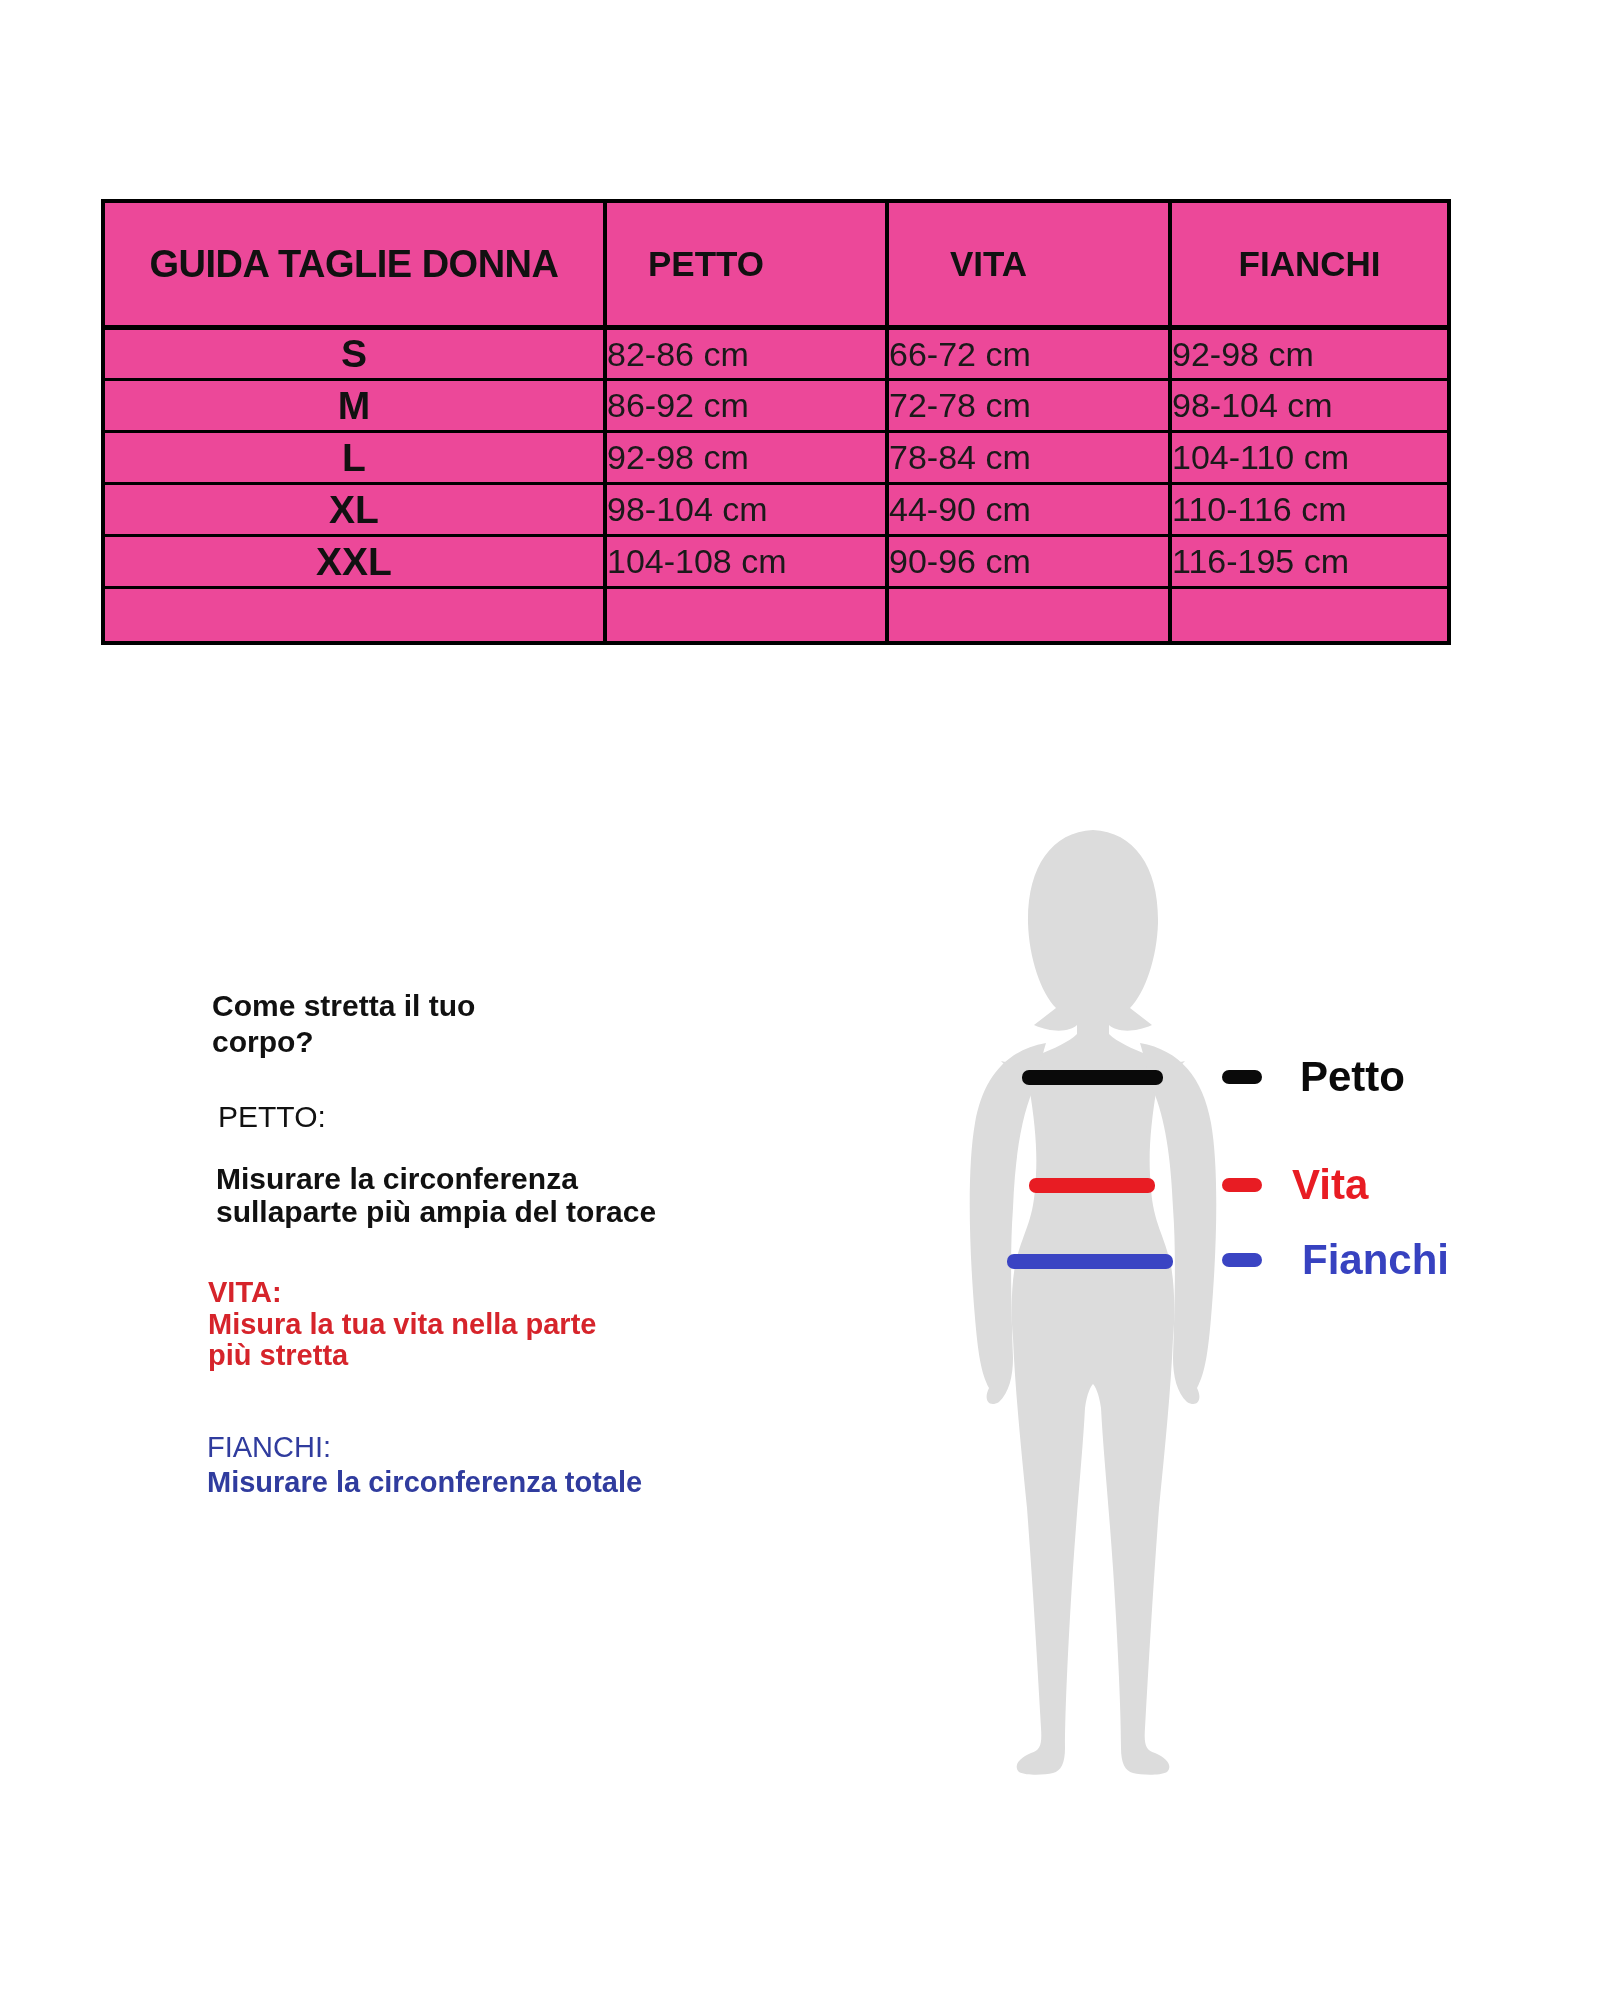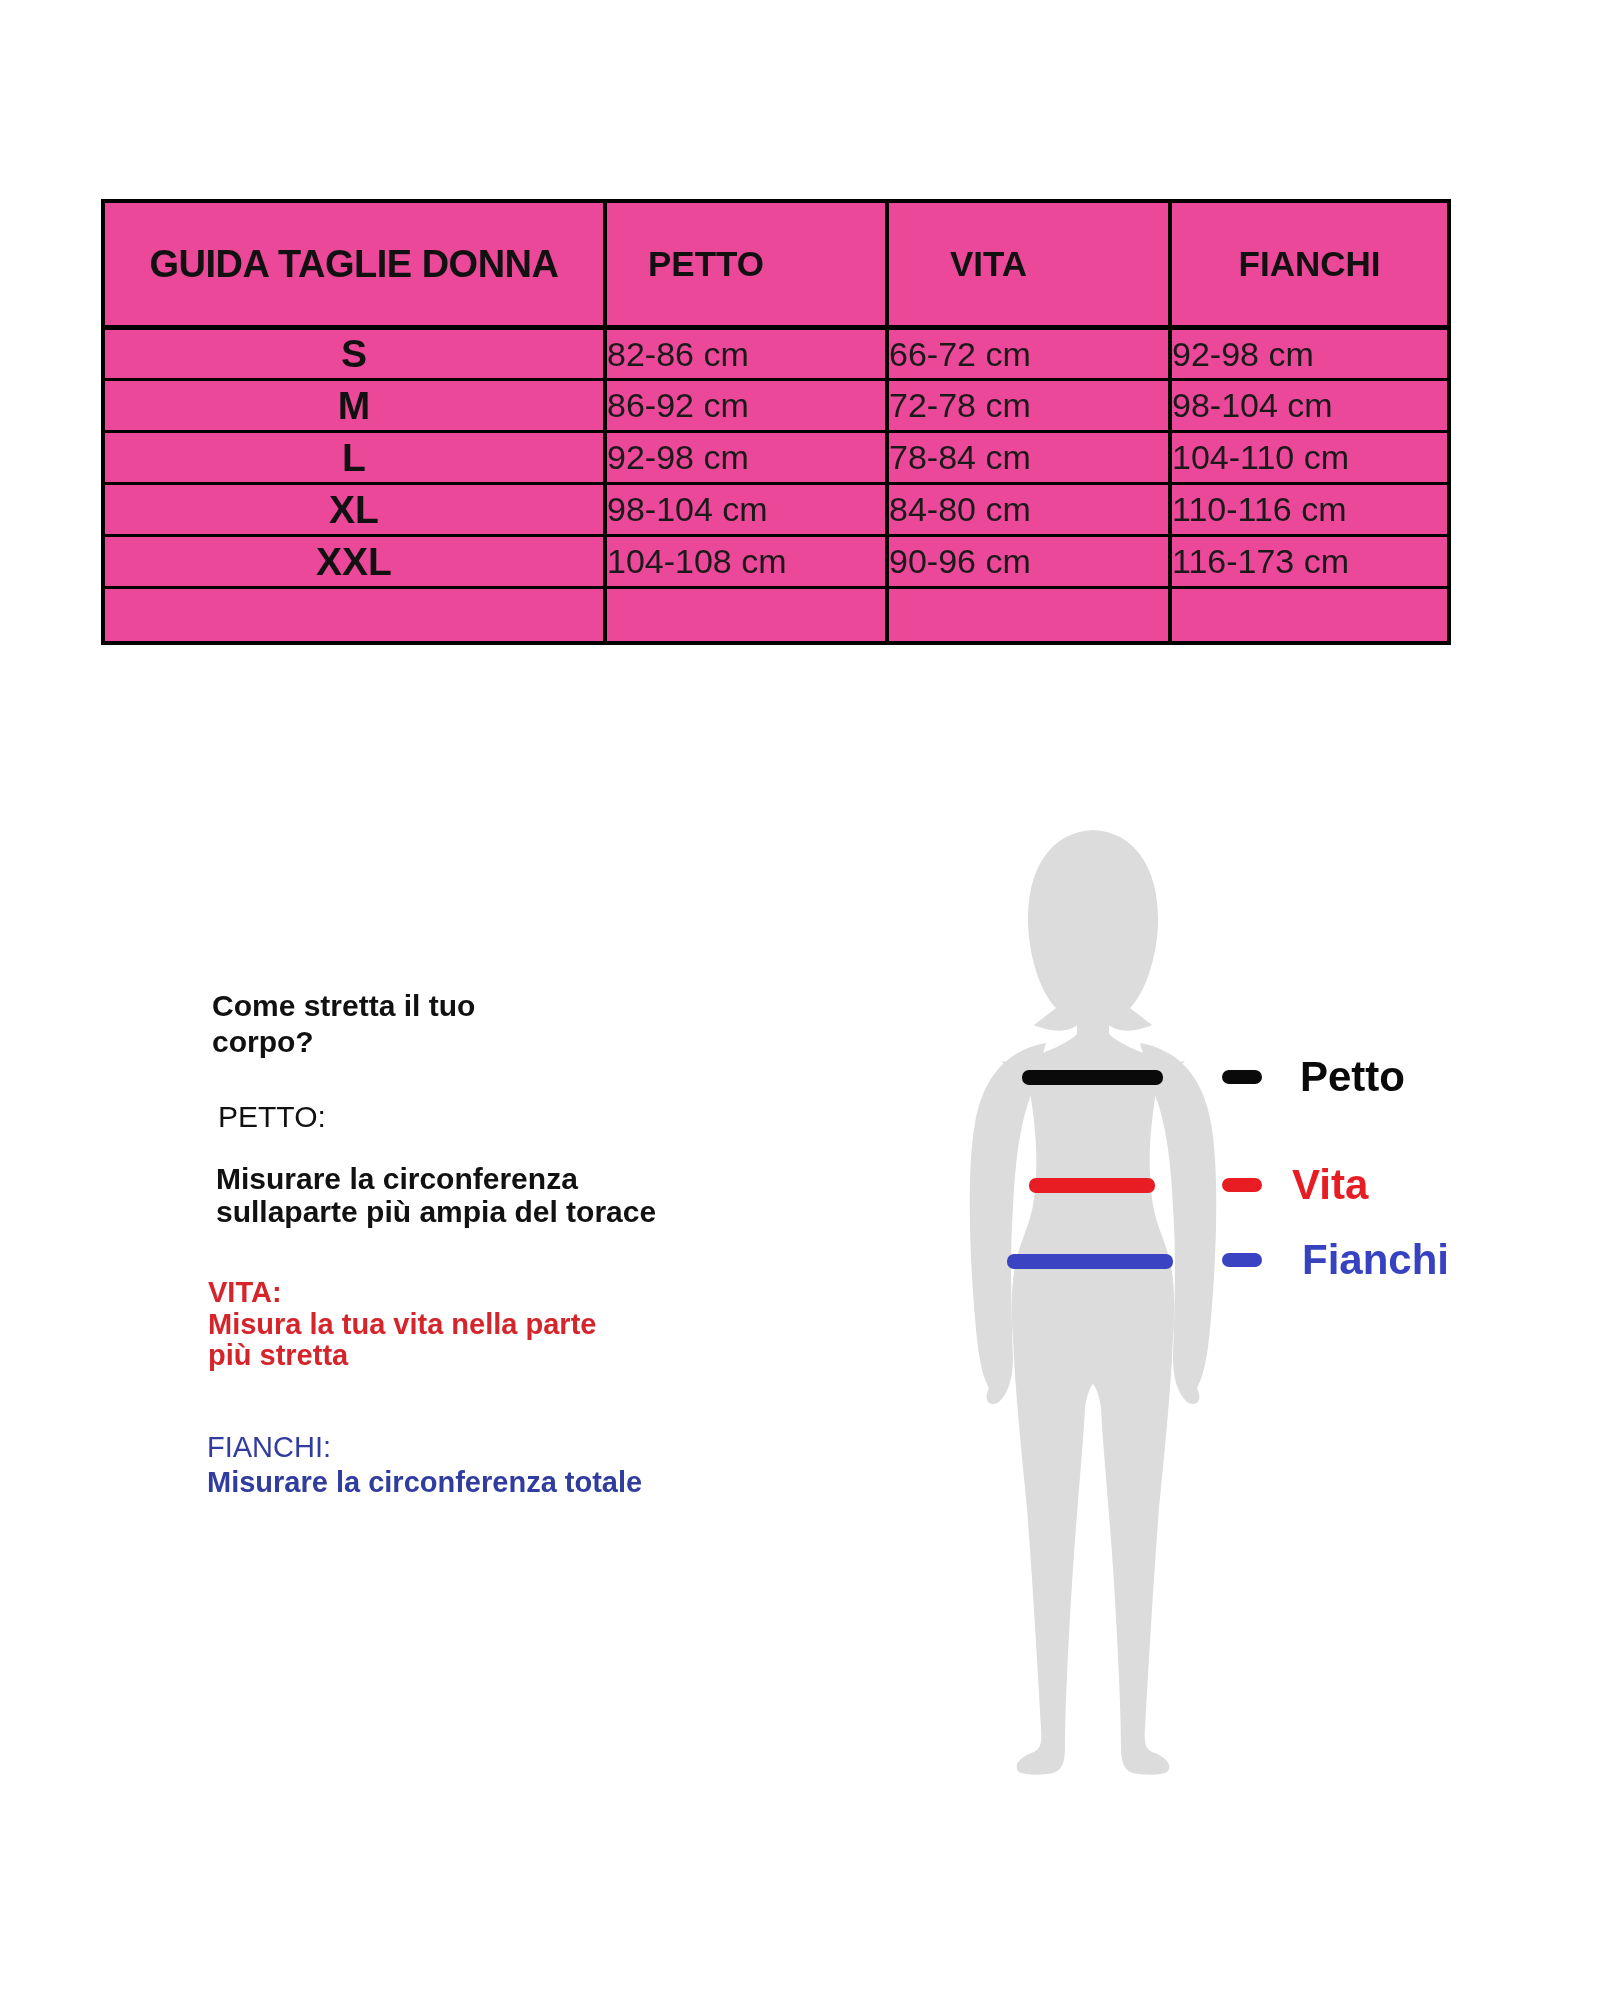--- a/index.html
+++ b/index.html
@@ -84,28 +84,28 @@
   </tr>
   <tr class="row-data">
     <td class="td-size">L</td>
     <td class="td-val">92-98 cm</td>
     <td class="td-val">78-84 cm</td>
     <td class="td-val">104-110 cm</td>
   </tr>
   <tr class="row-data">
     <td class="td-size">XL</td>
     <td class="td-val">98-104 cm</td>
-    <td class="td-val">84-80 cm</td>
+    <td class="td-val">44-90 cm</td>
     <td class="td-val">110-116 cm</td>
   </tr>
   <tr class="row-data">
     <td class="td-size">XXL</td>
     <td class="td-val">104-108 cm</td>
     <td class="td-val">90-96 cm</td>
-    <td class="td-val">116-173 cm</td>
+    <td class="td-val">116-195 cm</td>
   </tr>
   <tr class="row-empty">
     <td class="td-size"></td>
     <td class="td-val"></td>
     <td class="td-val"></td>
     <td class="td-val"></td>
   </tr>
 </tbody>
   </table>
 

